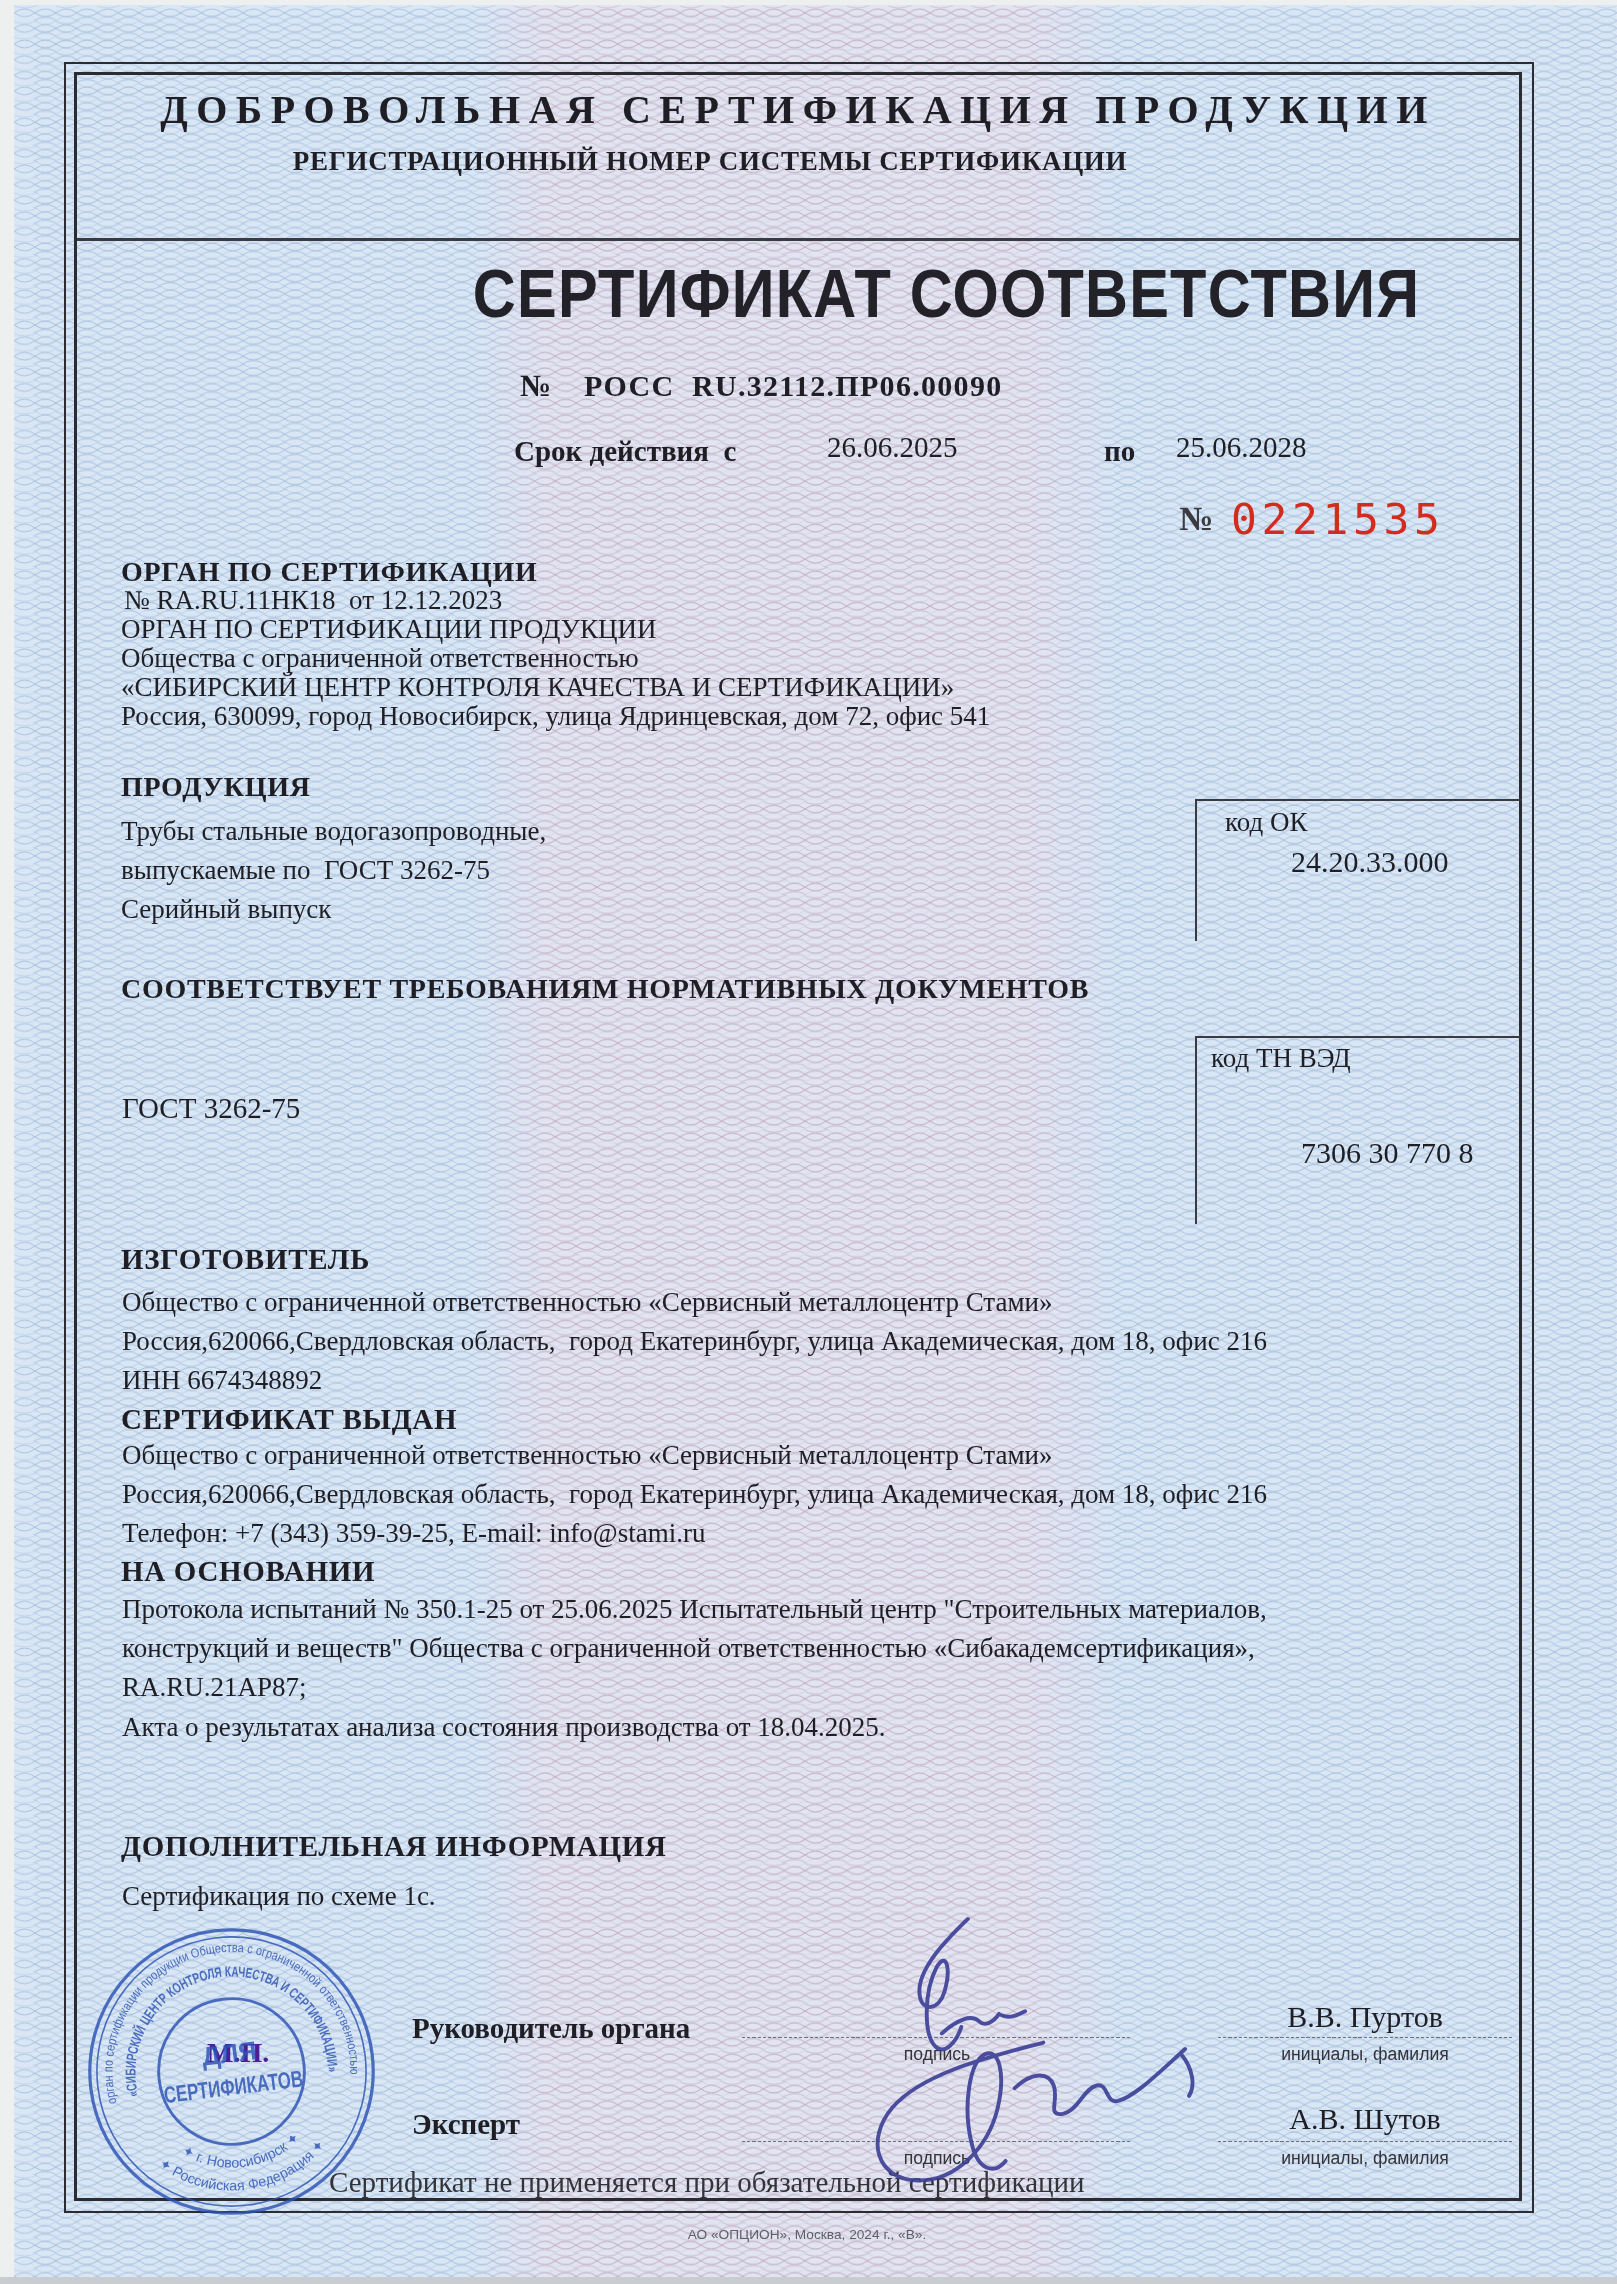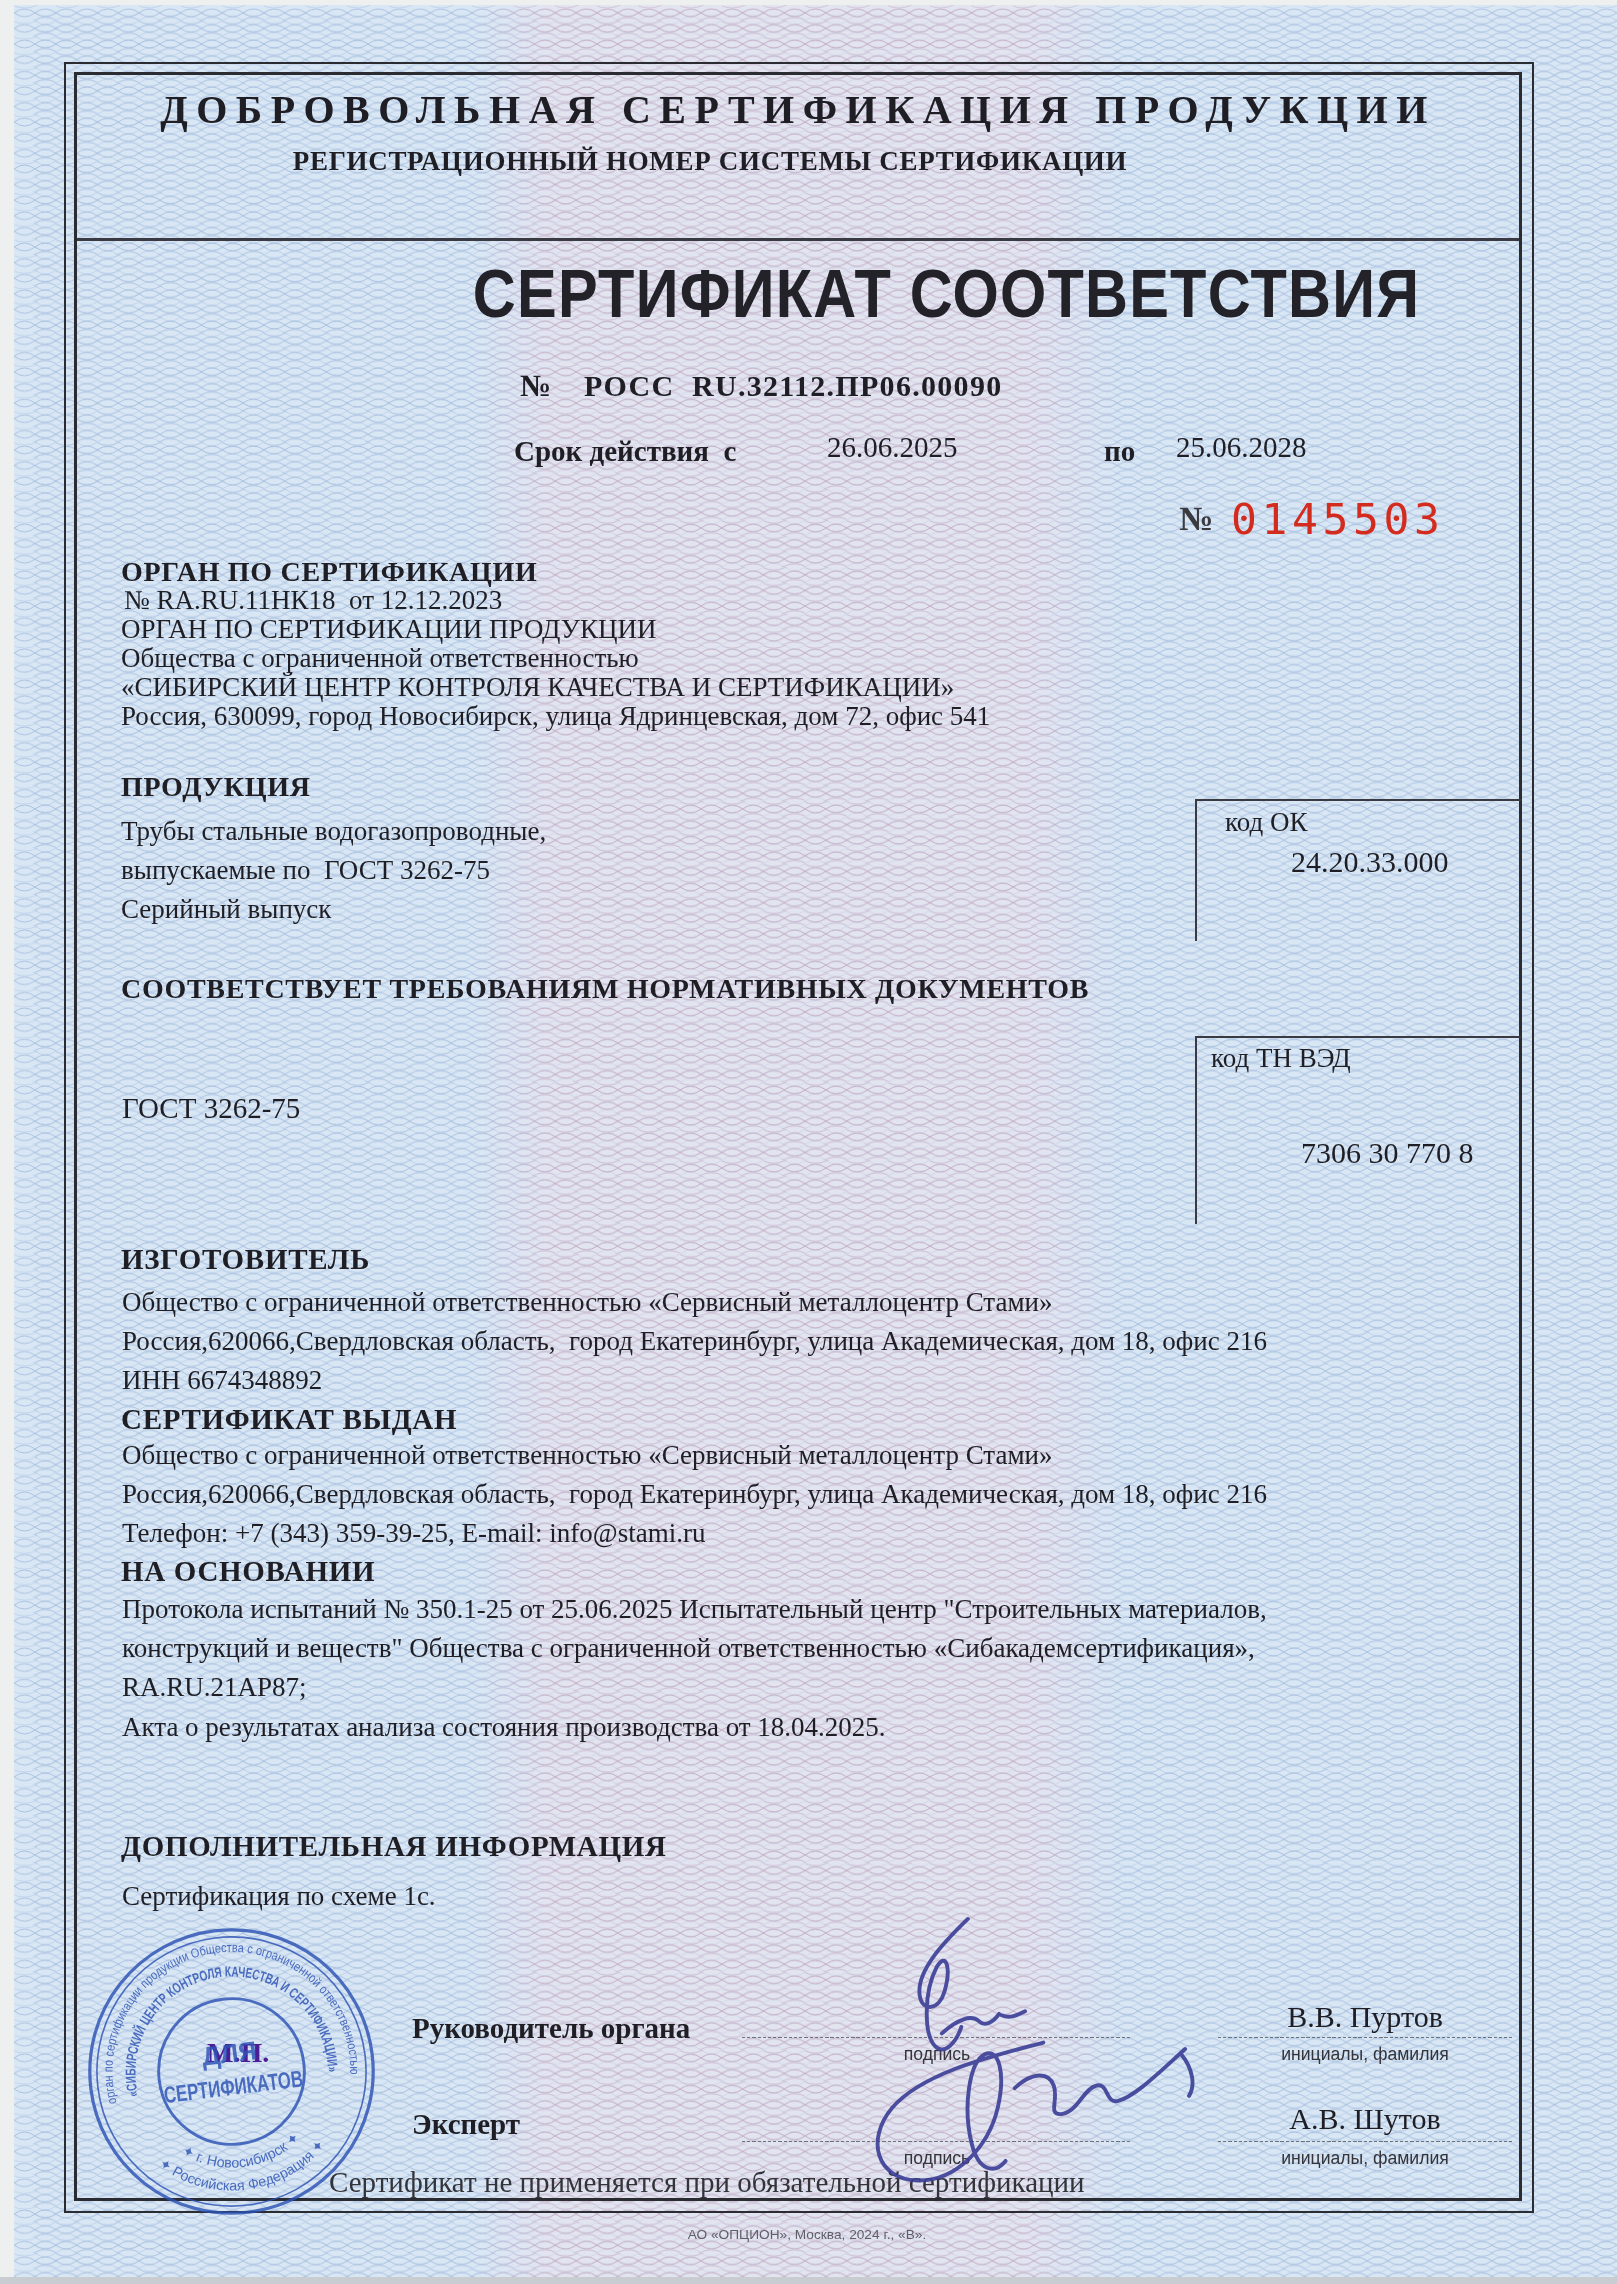--- a/index.html
+++ b/index.html
@@ -63,21 +63,21 @@
 
   <div class="t b" style="left:520px;top:370px;font-size:31px;">№</div>
   <div class="t b" style="left:584px;top:371px;font-size:30px;letter-spacing:1.3px;">РОСС  RU.32112.ПР06.00090</div>
 
   <div class="t b" style="left:514px;top:437px;font-size:29px;">Срок действия  с</div>
   <div class="t" style="left:827px;top:433px;font-size:29px;">26.06.2025</div>
   <div class="t b" style="left:1104px;top:437px;font-size:29px;">по</div>
   <div class="t" style="left:1176px;top:433px;font-size:29px;">25.06.2028</div>
 
   <div class="t b" style="left:1179px;top:502px;font-size:34px;color:#3a3a40;">№</div>
-  <div class="t red" style="left:1231px;top:498px;font-size:43px;letter-spacing:4.6px;">0145503</div>
+  <div class="t red" style="left:1231px;top:498px;font-size:43px;letter-spacing:4.6px;">0221535</div>
 
   <div class="t b" style="left:121px;top:558px;font-size:28px;letter-spacing:0.7px;">ОРГАН ПО СЕРТИФИКАЦИИ</div>
   <div class="t" style="left:124px;top:587px;font-size:27px;">№ RA.RU.11НК18  от 12.12.2023</div>
   <div class="t" style="left:121px;top:616px;font-size:27px;">ОРГАН ПО СЕРТИФИКАЦИИ ПРОДУКЦИИ</div>
   <div class="t" style="left:121px;top:645px;font-size:27px;">Общества с ограниченной ответственностью</div>
   <div class="t" style="left:121px;top:674px;font-size:27px;">«СИБИРСКИЙ ЦЕНТР КОНТРОЛЯ КАЧЕСТВА И СЕРТИФИКАЦИИ»</div>
   <div class="t" style="left:121px;top:703px;font-size:27px;">Россия, 630099, город Новосибирск, улица Ядринцевская, дом 72, офис 541</div>
 
   <div class="t b" style="left:121px;top:773px;font-size:28px;letter-spacing:0.7px;">ПРОДУКЦИЯ</div>
   <div class="t" style="left:121px;top:818px;font-size:27px;">Трубы стальные водогазопроводные,</div>

